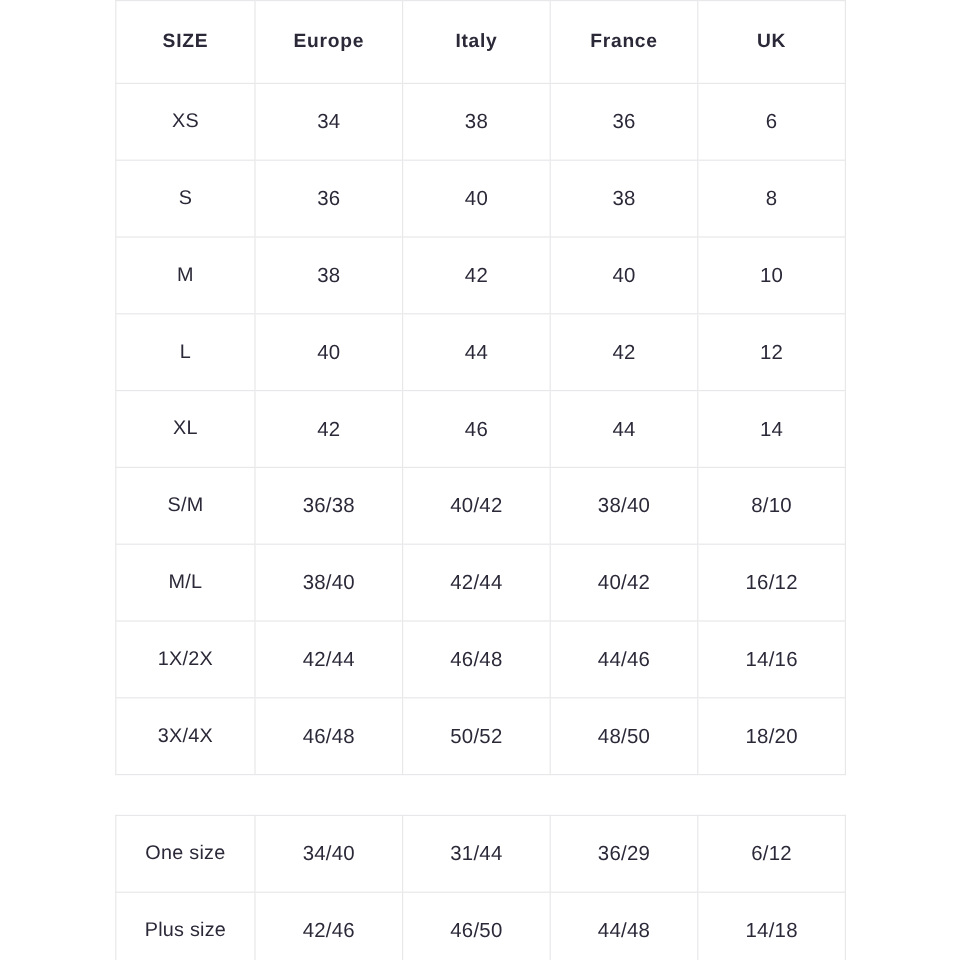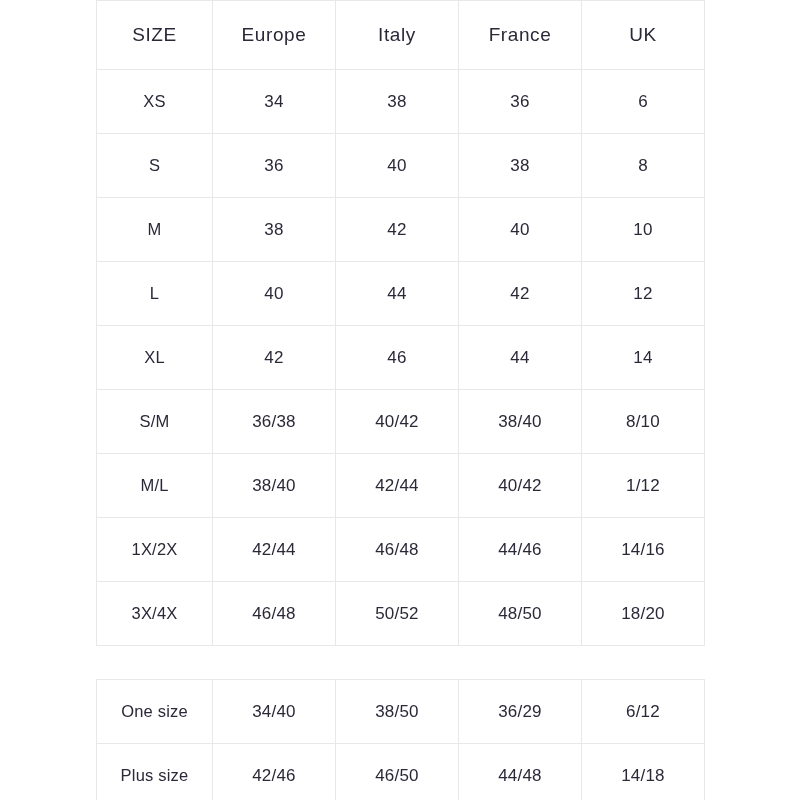--- a/index.html
+++ b/index.html
@@ -37,22 +37,22 @@
     color: #2b2838;
     padding: 0;
     font-weight: 400;
     letter-spacing: 0.2px;
   }
   table.size-table td.label {
     font-weight: 400;
     font-size: 16.5px;
   }
   table.size-table td.head {
-    font-weight: 400;
-    font-size: 19px;
+    font-weight: 700;
+    font-size: 16px;
     letter-spacing: 0.6px;
   }
   .main-table td { height: 63px; }
   .main-table tr:first-child td { height: 68px; }
   .spacer { height: 33px; }
   .secondary-table td { height: 63px; }
   .secondary-table td.label { font-size: 16.5px; }
 </style>
 </head>
 <body>
@@ -122,21 +122,21 @@
         <td>40/42</td>
         <td>38/40</td>
         <td>8/10</td>
       </tr>
 
       <tr>
         <td class="label">M/L</td>
         <td>38/40</td>
         <td>42/44</td>
         <td>40/42</td>
-        <td>1/12</td>
+        <td>16/12</td>
       </tr>
 
       <tr>
         <td class="label">1X/2X</td>
         <td>42/44</td>
         <td>46/48</td>
         <td>44/46</td>
         <td>14/16</td>
       </tr>
 
@@ -157,21 +157,21 @@
       <col class="c-size">
       <col class="c-other">
       <col class="c-other">
       <col class="c-other">
       <col class="c-other">
     </colgroup>
     <tbody>
       <tr>
         <td class="label">One size</td>
         <td>34/40</td>
-        <td>38/50</td>
+        <td>31/44</td>
         <td>36/29</td>
         <td>6/12</td>
       </tr>
       <tr>
         <td class="label">Plus size</td>
         <td>42/46</td>
         <td>46/50</td>
         <td>44/48</td>
         <td>14/18</td>
       </tr>

